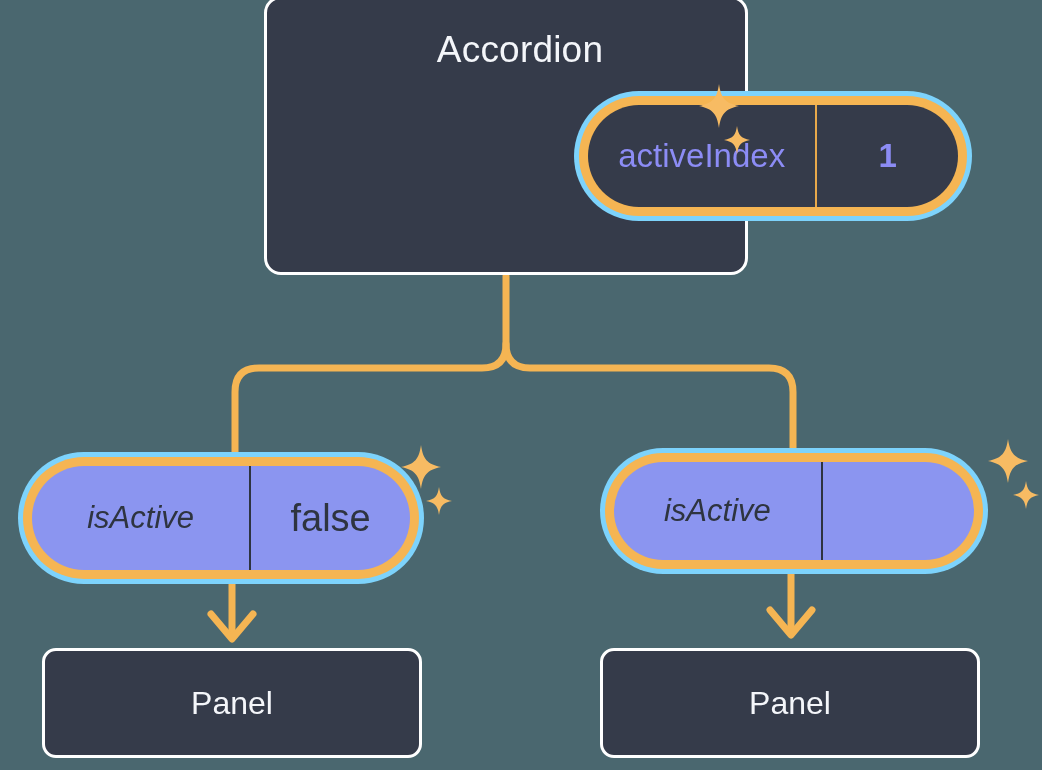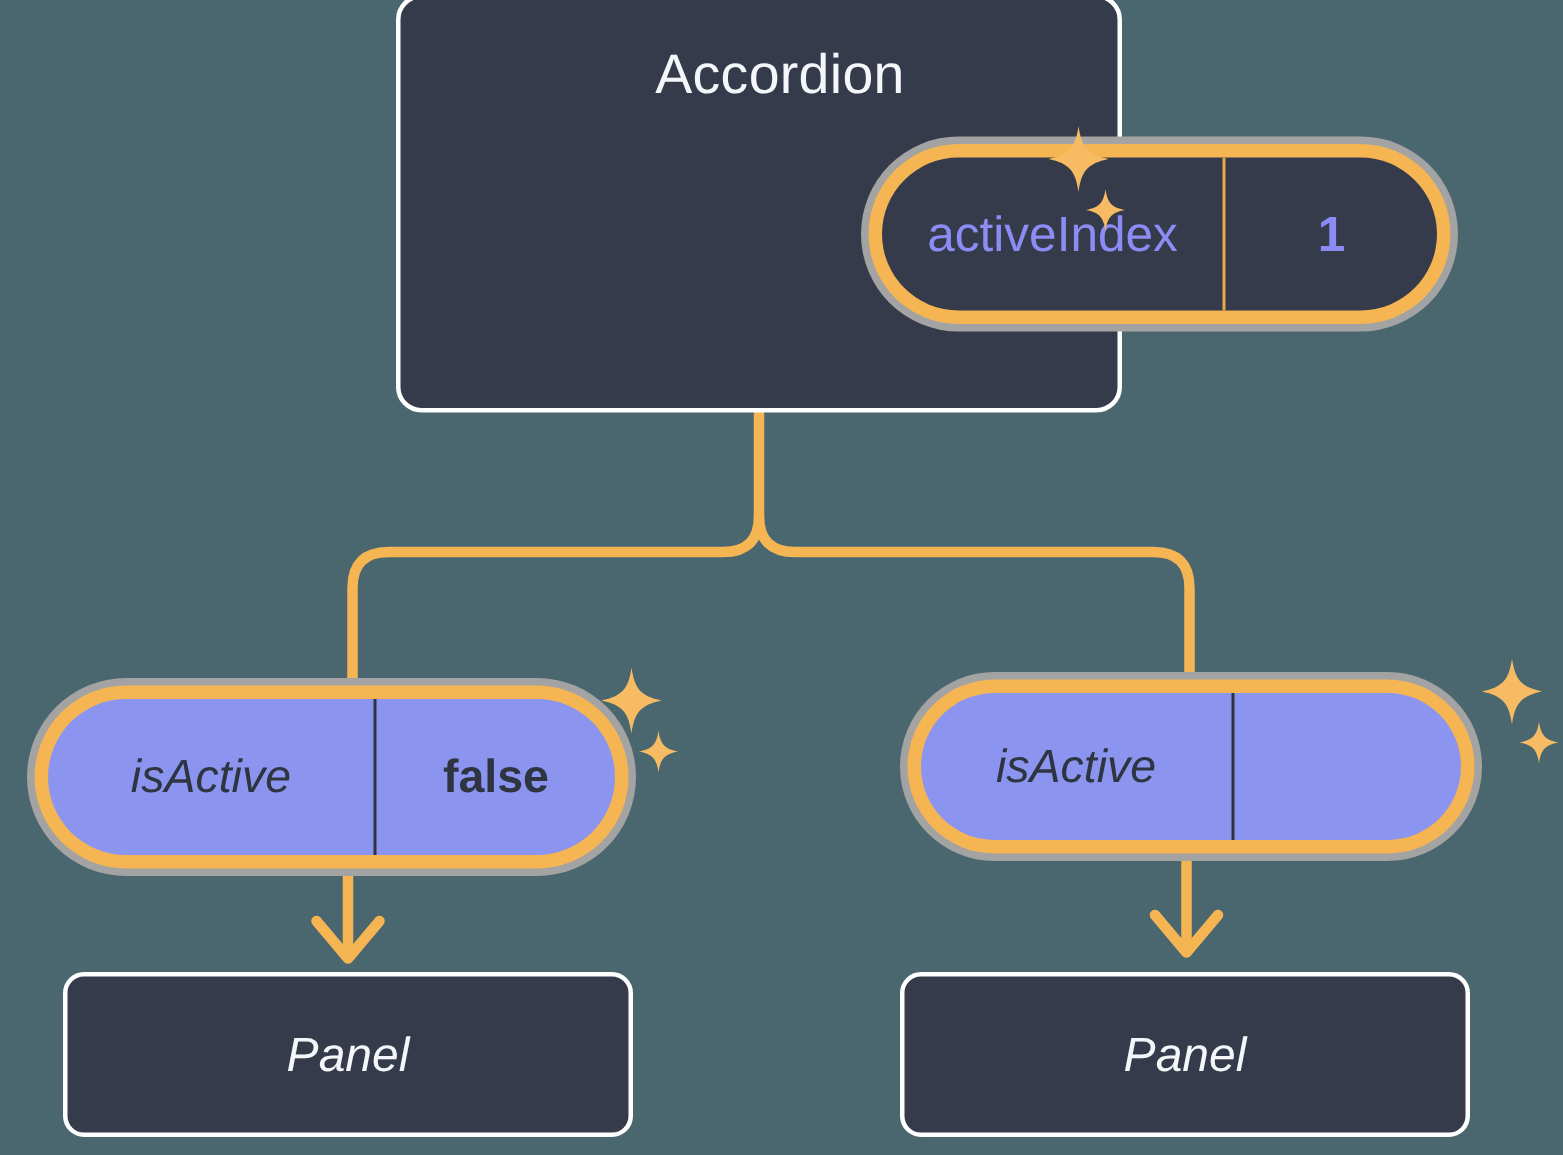--- a/index.html
+++ b/index.html
@@ -62,31 +62,30 @@
     border: 3px solid #ffffff;
     border-radius: 14px;
     display: flex;
     align-items: center;
     justify-content: center;
   }
   .panel-label {
     color: #f4f6fa;
     font-size: 32px;
     font-weight: 400;
-    font-style: italic;
   }
   #panel-left  { left: 42px;  top: 648px; width: 380px; height: 110px; }
   #panel-right { left: 600px; top: 648px; width: 380px; height: 110px; }
 
   
   
   .pill-outer {
     position: absolute;
     box-sizing: border-box;
-    background: #a3a3a3;
+    background: #7dd3fc;
     border-radius: 999px;
     padding: 5px;
   }
   .pill-ring {
     box-sizing: border-box;
     width: 100%;
     height: 100%;
     background: #f5b553;
     border-radius: 999px;
     padding: 9px;
@@ -129,22 +128,22 @@
     flex: 0 0 58%;
     color: #2e3440;
     font-size: 31px;
     font-weight: 400;
     border-right: 2px solid #2e3440;
     font-style: italic;
   }
   .pill-blue .pill-val {
     flex: 1 1 auto;
     color: #2e3440;
-    font-size: 31px;
-    font-weight: 700;
+    font-size: 38px;
+    font-weight: 400;
   }
 
   #pill-activeindex { left: 307px; top: 92px;  width: 398px; height: 130px; }
   #pill-isactive-left  { left: 18px;  top: 452px; width: 406px; height: 132px; }
   #pill-isactive-right { left: 600px; top: 448px; width: 388px; height: 126px; }
 
   
   .sparkle-group {
     position: absolute;
     pointer-events: none;

